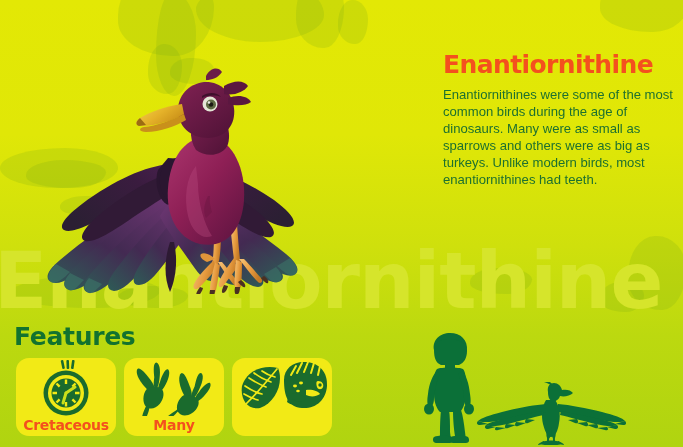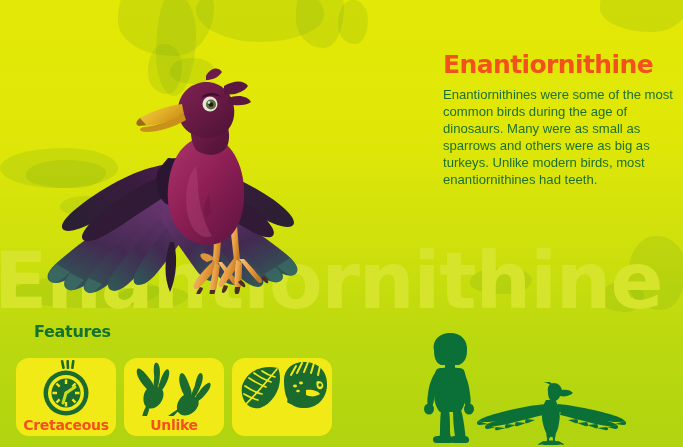--- a/index.html
+++ b/index.html
@@ -59,24 +59,23 @@
     line-height: 17px;
     color: #1d7030;
   }
 
   
   #features-heading {
     position: absolute;
     left: 14px; top: 322px;
     font-family: "DejaVu Sans", sans-serif;
     font-weight: bold;
-    font-size: 16px;
+    font-size: 25px;
     letter-spacing: -0.3px;
     color: #12722f;
-    margin-left: 20px;
   }
   #feature-row {
     position: absolute;
     left: 16px; top: 358px;
     display: flex;
     gap: 8px;
   }
   .feature-card {
     position: relative;
     width: 100px; height: 78px;
@@ -320,21 +319,21 @@
 
           <g transform="translate(44,10) rotate(6 22 22)">
             <path d="M22 18 C18 10 15 4 12 4 C9 5 9 12 13 20 C16 26 19 30 22 30 C25 29 25 25 22 18 Z"></path>
             <path d="M26 16 C27 8 28 2 31 2 C34 3 34 10 31 18 C29 24 27 28 25 27 C23 25 24 22 26 16 Z"></path>
             <path d="M31 21 C35 14 39 10 41 11 C43 13 41 19 36 25 C32 30 29 32 28 30 C27 28 28 25 31 21 Z"></path>
             <path d="M16 26 C22 24 28 25 31 29 C33 33 31 39 26 43 C21 47 15 47 12 43 C9 39 11 30 16 26 Z"></path>
             <path d="M12 40 C9 43 5 46 3 48 C1 51 4 53 7 49 C10 45 12 43 13 41 Z"></path>
           </g>
         </g>
       </svg>
-      <div class="feature-label">Unlike</div>
+      <div class="feature-label">Many</div>
     </div>
 
     <div class="feature-card">
       <svg class="feature-icon" viewBox="0 0 100 56" aria-hidden="true">
 
         <g>
           <path d="M52 20 C52 8 62 1 74 2 C88 3 96 13 95 26 C94 40 84 49 70 48 C56 47 52 36 52 20 Z" fill="#1a6b2d"></path>
 
           <g stroke="#f2ea16" stroke-width="2" stroke-linecap="round">
             <line x1="64" y1="6" x2="59" y2="15"></line>

